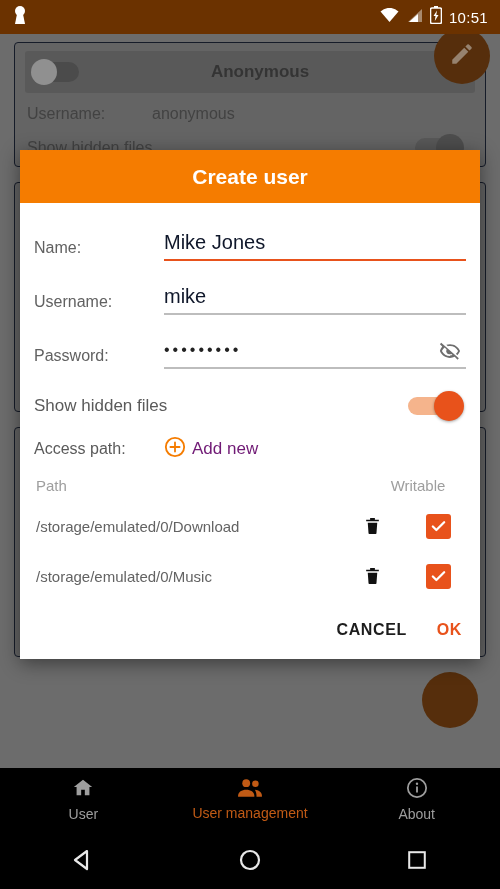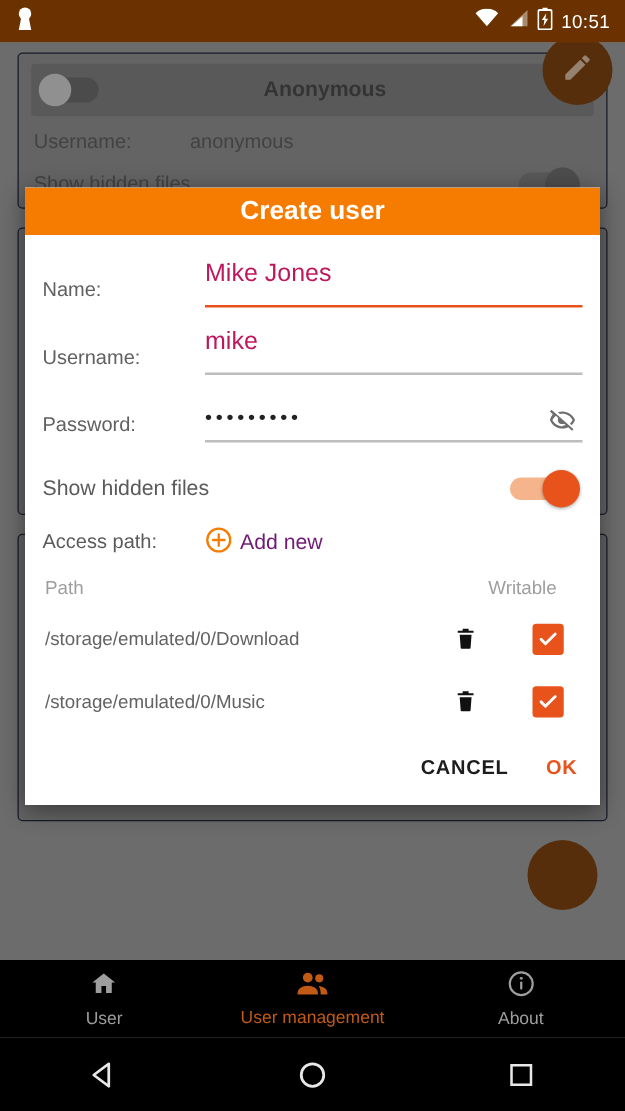--- a/index.html
+++ b/index.html
@@ -98,42 +98,42 @@
   
   #dialog {
     position: absolute;
     left: 20px; top: 150px;
     width: 460px;
     background: #ffffff;
     box-shadow: 0 4px 18px rgba(0,0,0,.45);
     overflow: hidden;
   }
   #dialog-header {
-    height: 38px;
+    height: 53px;
     background: #F57C00;
     display: flex; align-items: center; justify-content: center;
     color: #fff; font-size: 21px; font-weight: bold;
   }
   #dialog-body { padding: 10px 14px 0 14px; }
 
   .field-row {
     display: flex; align-items: flex-end;
     height: 54px;
   }
   .field-label {
     width: 130px; font-size: 16px; color: #616161;
     padding-bottom: 10px;
   }
   .field-wrap {
     flex: 1; position: relative;
     padding-bottom: 6px;
   }
   .field-value {
-    font-size: 20px; color: #be185d;
-    padding-bottom: 13px;
+    font-size: 20px; color: #0f172a;
+    padding-bottom: 5px;
     white-space: nowrap;
   }
   .underline { height: 2px; background: #bdbdbd; }
   .underline.focused { background: #E8521B; height: 2px; }
   .pw-row { display: flex; align-items: flex-end; }
   .pw-dots {
     flex: 1; font-size: 16px; letter-spacing: 3px; color: #222;
     padding-bottom: 8px;
   }
   .eye-btn {

